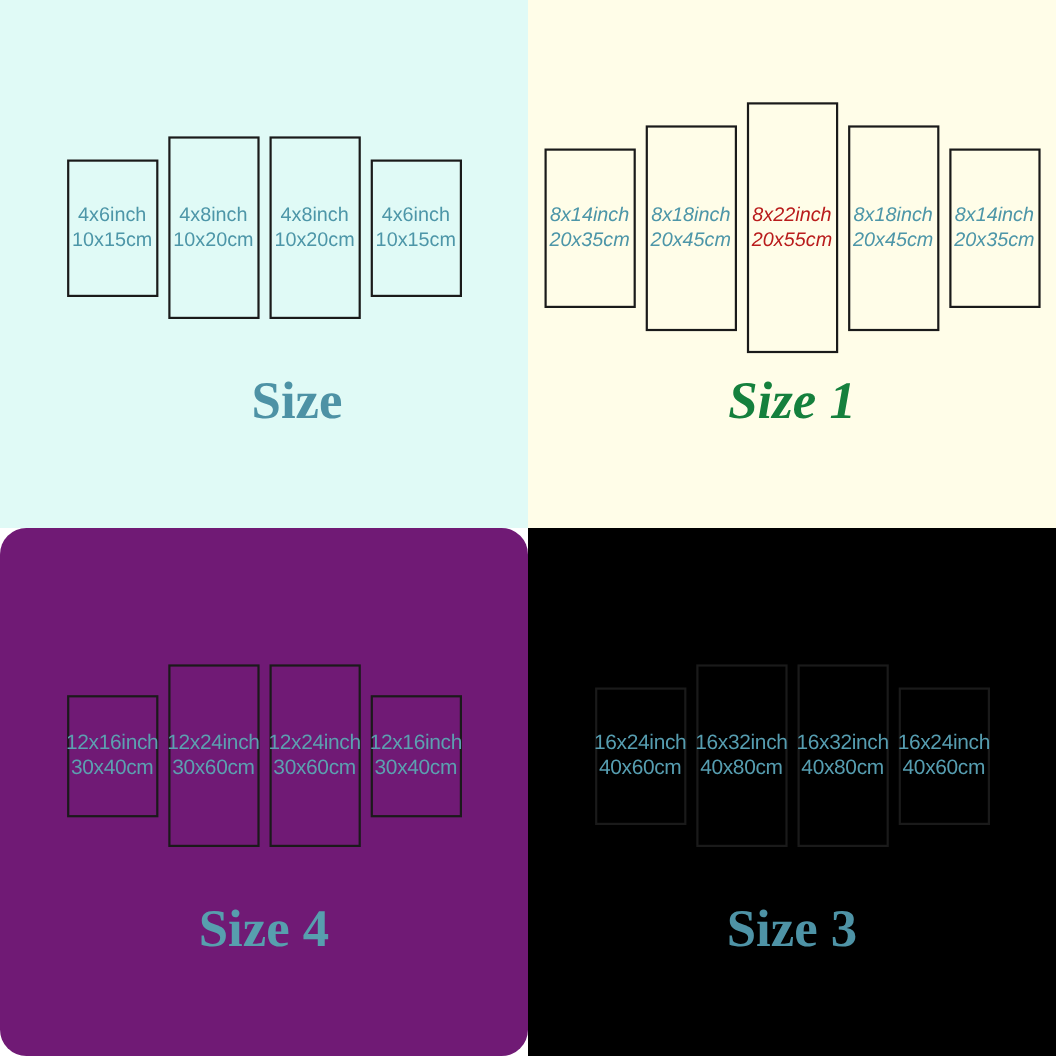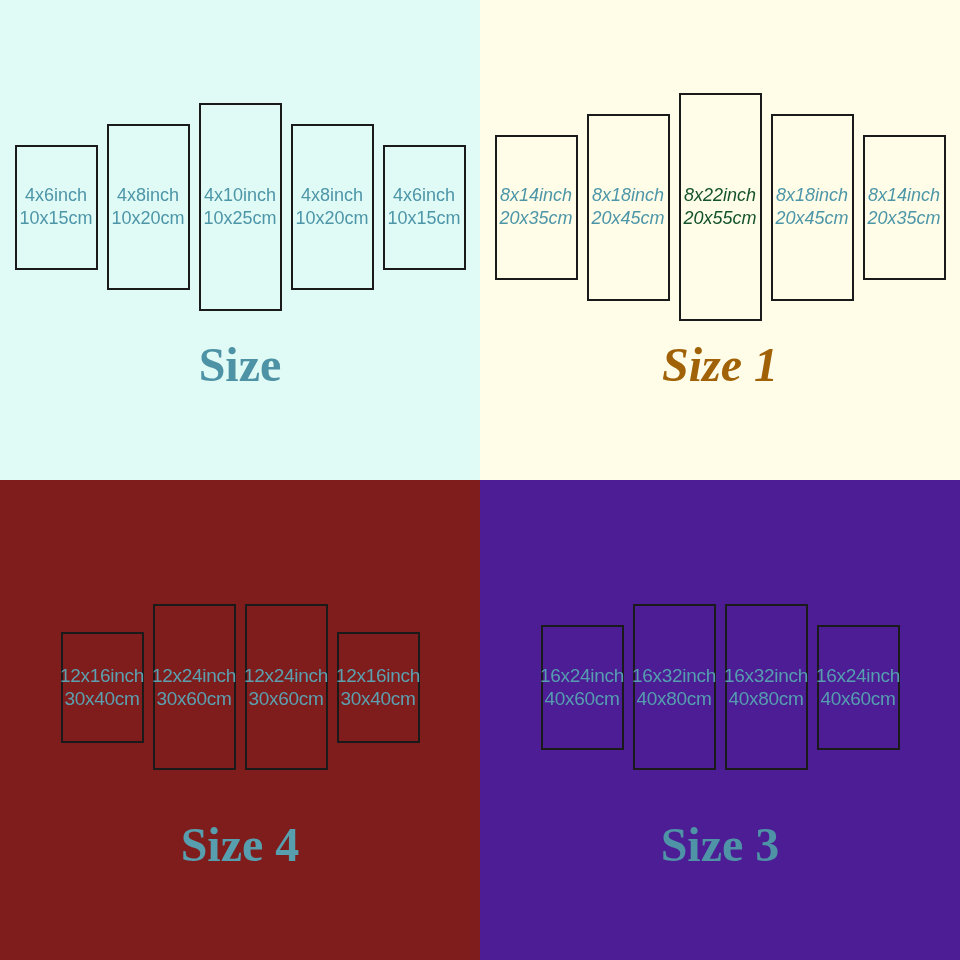--- a/index.html
+++ b/index.html
@@ -56,79 +56,73 @@
           <span>4x6inch</span>
           <span>10x15cm</span>
         </div>
       </div>
       <div class="panel" style="border-color: rgb(26, 26, 26); height: 166px;">
         <div class="panel-label" style="color: rgb(77, 150, 168);">
           <span>4x8inch</span>
           <span>10x20cm</span>
         </div>
       </div>
-      <div class="panel" style="border-color: rgb(26, 26, 26); height: 208px;">
-        <div class="panel-label" style="color: rgb(77, 150, 168);">
-          <span>4x10inch</span>
-          <span>10x25cm</span>
-        </div>
-      </div>
       <div class="panel" style="border-color: rgb(26, 26, 26); height: 166px;">
         <div class="panel-label" style="color: rgb(77, 150, 168);">
           <span>4x8inch</span>
           <span>10x20cm</span>
         </div>
       </div>
       <div class="panel" style="border-color: rgb(26, 26, 26); height: 125px;">
         <div class="panel-label" style="color: rgb(77, 150, 168);">
           <span>4x6inch</span>
           <span>10x15cm</span>
         </div>
       </div>
     </div>
-    <h2 class="quad-title" style="color: rgb(77, 146, 165);">Size</h2>
+    <h2 class="quad-title" style="color: rgb(77, 146, 165); padding-left: 30px;">Size</h2>
   </div>
 
   <div class="quadrant q-t" style="background: rgb(255, 253, 232); font-style: italic;">
     <div class="panels-row">
       <div class="panel" style="border-color: rgb(26, 26, 26); height: 145px;">
         <div class="panel-label" style="color: rgb(77, 150, 168);">
           <span>8x14inch</span>
           <span>20x35cm</span>
         </div>
       </div>
       <div class="panel" style="border-color: rgb(26, 26, 26); height: 187px;">
         <div class="panel-label" style="color: rgb(77, 150, 168);">
           <span>8x18inch</span>
           <span>20x45cm</span>
         </div>
       </div>
       <div class="panel" style="border-color: rgb(26, 26, 26); height: 228px;">
-        <div class="panel-label" style="color: #14532d;">
+        <div class="panel-label" style="color: #b91c1c;">
           <span>8x22inch</span>
           <span>20x55cm</span>
         </div>
       </div>
       <div class="panel" style="border-color: rgb(26, 26, 26); height: 187px;">
         <div class="panel-label" style="color: rgb(77, 150, 168);">
           <span>8x18inch</span>
           <span>20x45cm</span>
         </div>
       </div>
       <div class="panel" style="border-color: rgb(26, 26, 26); height: 145px;">
         <div class="panel-label" style="color: rgb(77, 150, 168);">
           <span>8x14inch</span>
           <span>20x35cm</span>
         </div>
       </div>
     </div>
-    <h2 class="quad-title" style="color: #a16207;">Size 1</h2>
+    <h2 class="quad-title" style="color: #15803d;">Size 1</h2>
   </div>
 
-  <div class="quadrant q-b" style="background: #7f1d1d;">
+  <div class="quadrant q-b" style="background: #701a75; border-radius: 24px;">
     <div class="panels-row">
       <div class="panel" style="border-color: rgb(26, 26, 26); height: 111px;">
         <div class="panel-label" style="color: rgb(92, 160, 176);">
           <span>12x16inch</span>
           <span>30x40cm</span>
         </div>
       </div>
       <div class="panel" style="border-color: rgb(26, 26, 26); height: 166px;">
         <div class="panel-label" style="color: rgb(92, 160, 176);">
           <span>12x24inch</span>
@@ -144,21 +138,21 @@
       <div class="panel" style="border-color: rgb(26, 26, 26); height: 111px;">
         <div class="panel-label" style="color: rgb(92, 160, 176);">
           <span>12x16inch</span>
           <span>30x40cm</span>
         </div>
       </div>
     </div>
     <h2 class="quad-title" style="color: rgb(87, 159, 174);">Size 4</h2>
   </div>
 
-  <div class="quadrant q-b" style="background: #4c1d95;">
+  <div class="quadrant q-b" style="background: #000000;">
     <div class="panels-row">
       <div class="panel" style="border-color: rgb(26, 26, 26); height: 125px;">
         <div class="panel-label" style="color: rgb(86, 157, 176);">
           <span>16x24inch</span>
           <span>40x60cm</span>
         </div>
       </div>
       <div class="panel" style="border-color: rgb(26, 26, 26); height: 166px;">
         <div class="panel-label" style="color: rgb(86, 157, 176);">
           <span>16x32inch</span>

